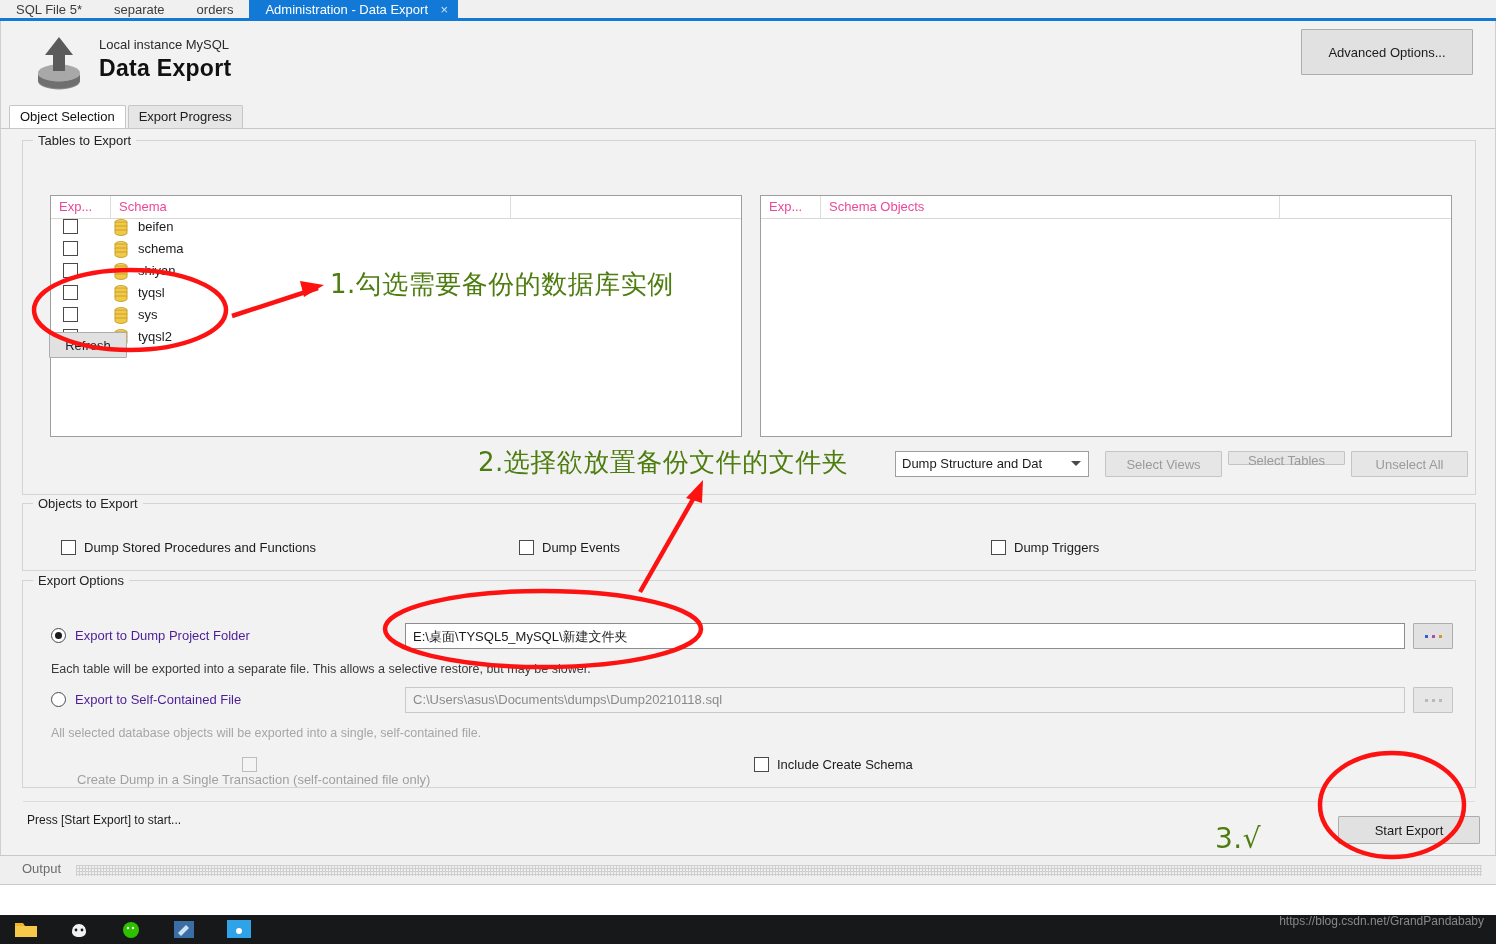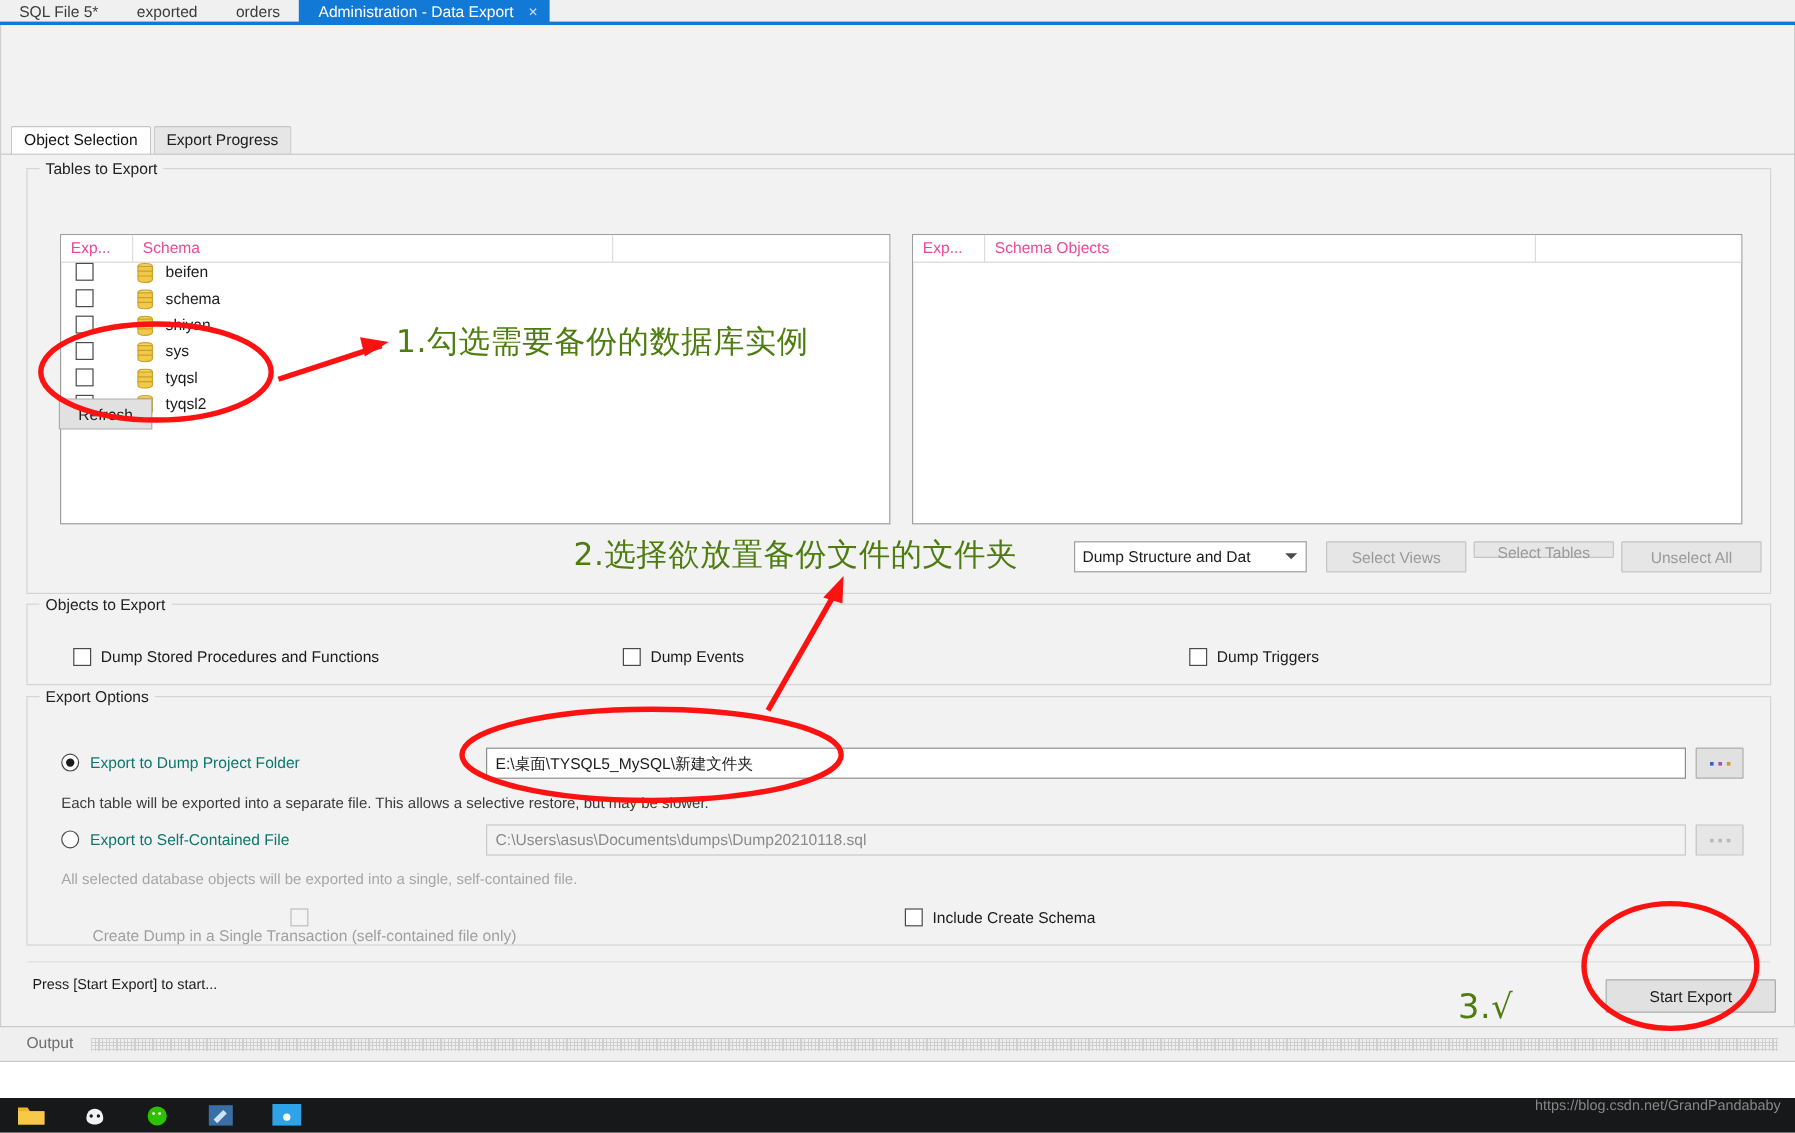--- a/index.html
+++ b/index.html
@@ -80,21 +80,21 @@
 
   
   .ck-item{position:absolute;display:flex;align-items:center;font-size:13px;color:#1b1b1b;}
   .ck-item .lab{margin-left:8px;}
   .ck-item.dis .lab{color:#a0a0a0;}
 
   
   .radio{width:15px;height:15px;border:1px solid #4a4a4a;border-radius:50%;background:#fff;box-sizing:border-box;
          display:inline-block;position:relative;flex:none;}
   .radio.sel::after{content:"";position:absolute;left:3px;top:3px;width:7px;height:7px;border-radius:50%;background:#1b1b1b;}
-  .opt-row{position:absolute;display:flex;align-items:center;font-size:13px;color:#0f766e;}
+  .opt-row{position:absolute;display:flex;align-items:center;font-size:13px;color:#4c1d95;}
   .opt-row .lab{margin-left:9px;}
   .helptext{position:absolute;font-size:12.5px;color:#3a3a3a;}
   .helptext.dim{color:#a6a6a6;}
   .txtfield{position:absolute;height:26px;background:#ffffff;border:1px solid #8d8d8d;box-sizing:border-box;
             font-size:13px;color:#1b1b1b;padding:4px 0 0 7px;}
   .txtfield.dim{background:#f2f2f2;border-color:#c9c9c9;color:#8a8a8a;}
   .dots{position:absolute;width:40px;height:26px;}
   .dots .d{position:absolute;top:11px;width:3px;height:3px;}
   .sep-line{position:absolute;left:22px;top:780px;width:1452px;height:1px;background:#dcdcdc;}
   .status{position:absolute;left:26px;top:792px;font-size:12px;color:#1b1b1b;}
@@ -123,35 +123,48 @@
 <body>
 
 <div class="app">
 
   <div class="tabstrip">
     <div class="tabs">
       <div class="etab">
         <span>SQL File 5*</span>
       </div>
       <div class="etab">
-        <span>exported</span>
+        <span>separate</span>
       </div>
       <div class="etab">
         <span>orders</span>
       </div>
       <div class="etab active">
         <span>Administration - Data Export</span>
         <span class="xclose">×</span>
       </div>
     </div>
     <div class="underline"></div>
   </div>
 
   <div class="panel">
 
+    <div class="header">
+      <div class="hdr-icon">
+        <svg width="60" height="58" viewBox="0 0 60 58">
+          <ellipse cx="30" cy="46" rx="21" ry="8.5" fill="#8d8d8d"></ellipse>
+          <path d="M9 38 a21 8.5 0 0 0 42 0 v7 a21 8.5 0 0 1 -42 0 z" fill="#6f6f6f"></path>
+          <ellipse cx="30" cy="38" rx="21" ry="8.5" fill="#a8a8a8"></ellipse>
+          <path d="M30 2 L44 20 H36 V36 H24 V20 H16 Z" fill="#5b5b5b"></path>
+        </svg>
+      </div>
+      <div class="hdr-sub">Local instance MySQL</div>
+      <div class="hdr-title">Data Export</div>
+      <button class="adv-btn">Advanced Options...</button>
+    </div>
 
     <div class="subtabs">
       <div class="stab active">
         <span>Object Selection</span>
       </div>
       <div class="stab">
         <span>Export Progress</span>
       </div>
     </div>
     <div class="subtabs-line"></div>
@@ -196,31 +209,31 @@
               <span class="rlabel">shiyan</span>
             </div>
             <div class="row">
               <span class="cbox"></span>
               <span class="dbicon"><svg width="16" height="17" viewBox="0 0 16 17">
                   <ellipse cx="8" cy="3" rx="6" ry="2.4" fill="#f5d66b" stroke="#c9a227" stroke-width="1"></ellipse>
                   <path d="M2 3v4a6 2.4 0 0 0 12 0V3z" fill="#f0c84a" stroke="#c9a227" stroke-width="1"></path>
                   <path d="M2 7v4a6 2.4 0 0 0 12 0V7z" fill="#f0c84a" stroke="#c9a227" stroke-width="1"></path>
                   <path d="M2 11v3a6 2.4 0 0 0 12 0v-3z" fill="#f0c84a" stroke="#c9a227" stroke-width="1"></path>
                 </svg></span>
+              <span class="rlabel">tyqsl</span>
+            </div>
+            <div class="row">
+              <span class="cbox"></span>
+              <span class="dbicon"><svg width="16" height="17" viewBox="0 0 16 17">
+                  <ellipse cx="8" cy="3" rx="6" ry="2.4" fill="#f5d66b" stroke="#c9a227" stroke-width="1"></ellipse>
+                  <path d="M2 3v4a6 2.4 0 0 0 12 0V3z" fill="#f0c84a" stroke="#c9a227" stroke-width="1"></path>
+                  <path d="M2 7v4a6 2.4 0 0 0 12 0V7z" fill="#f0c84a" stroke="#c9a227" stroke-width="1"></path>
+                  <path d="M2 11v3a6 2.4 0 0 0 12 0v-3z" fill="#f0c84a" stroke="#c9a227" stroke-width="1"></path>
+                </svg></span>
               <span class="rlabel">sys</span>
-            </div>
-            <div class="row">
-              <span class="cbox"></span>
-              <span class="dbicon"><svg width="16" height="17" viewBox="0 0 16 17">
-                  <ellipse cx="8" cy="3" rx="6" ry="2.4" fill="#f5d66b" stroke="#c9a227" stroke-width="1"></ellipse>
-                  <path d="M2 3v4a6 2.4 0 0 0 12 0V3z" fill="#f0c84a" stroke="#c9a227" stroke-width="1"></path>
-                  <path d="M2 7v4a6 2.4 0 0 0 12 0V7z" fill="#f0c84a" stroke="#c9a227" stroke-width="1"></path>
-                  <path d="M2 11v3a6 2.4 0 0 0 12 0v-3z" fill="#f0c84a" stroke="#c9a227" stroke-width="1"></path>
-                </svg></span>
-              <span class="rlabel">tyqsl</span>
             </div>
             <div class="row">
               <span class="cbox checked"></span>
               <span class="dbicon"><svg width="16" height="17" viewBox="0 0 16 17">
                   <ellipse cx="8" cy="3" rx="6" ry="2.4" fill="#f5d66b" stroke="#c9a227" stroke-width="1"></ellipse>
                   <path d="M2 3v4a6 2.4 0 0 0 12 0V3z" fill="#f0c84a" stroke="#c9a227" stroke-width="1"></path>
                   <path d="M2 7v4a6 2.4 0 0 0 12 0V7z" fill="#f0c84a" stroke="#c9a227" stroke-width="1"></path>
                   <path d="M2 11v3a6 2.4 0 0 0 12 0v-3z" fill="#f0c84a" stroke="#c9a227" stroke-width="1"></path>
                 </svg></span>
               <span class="rlabel">tyqsl2</span>

